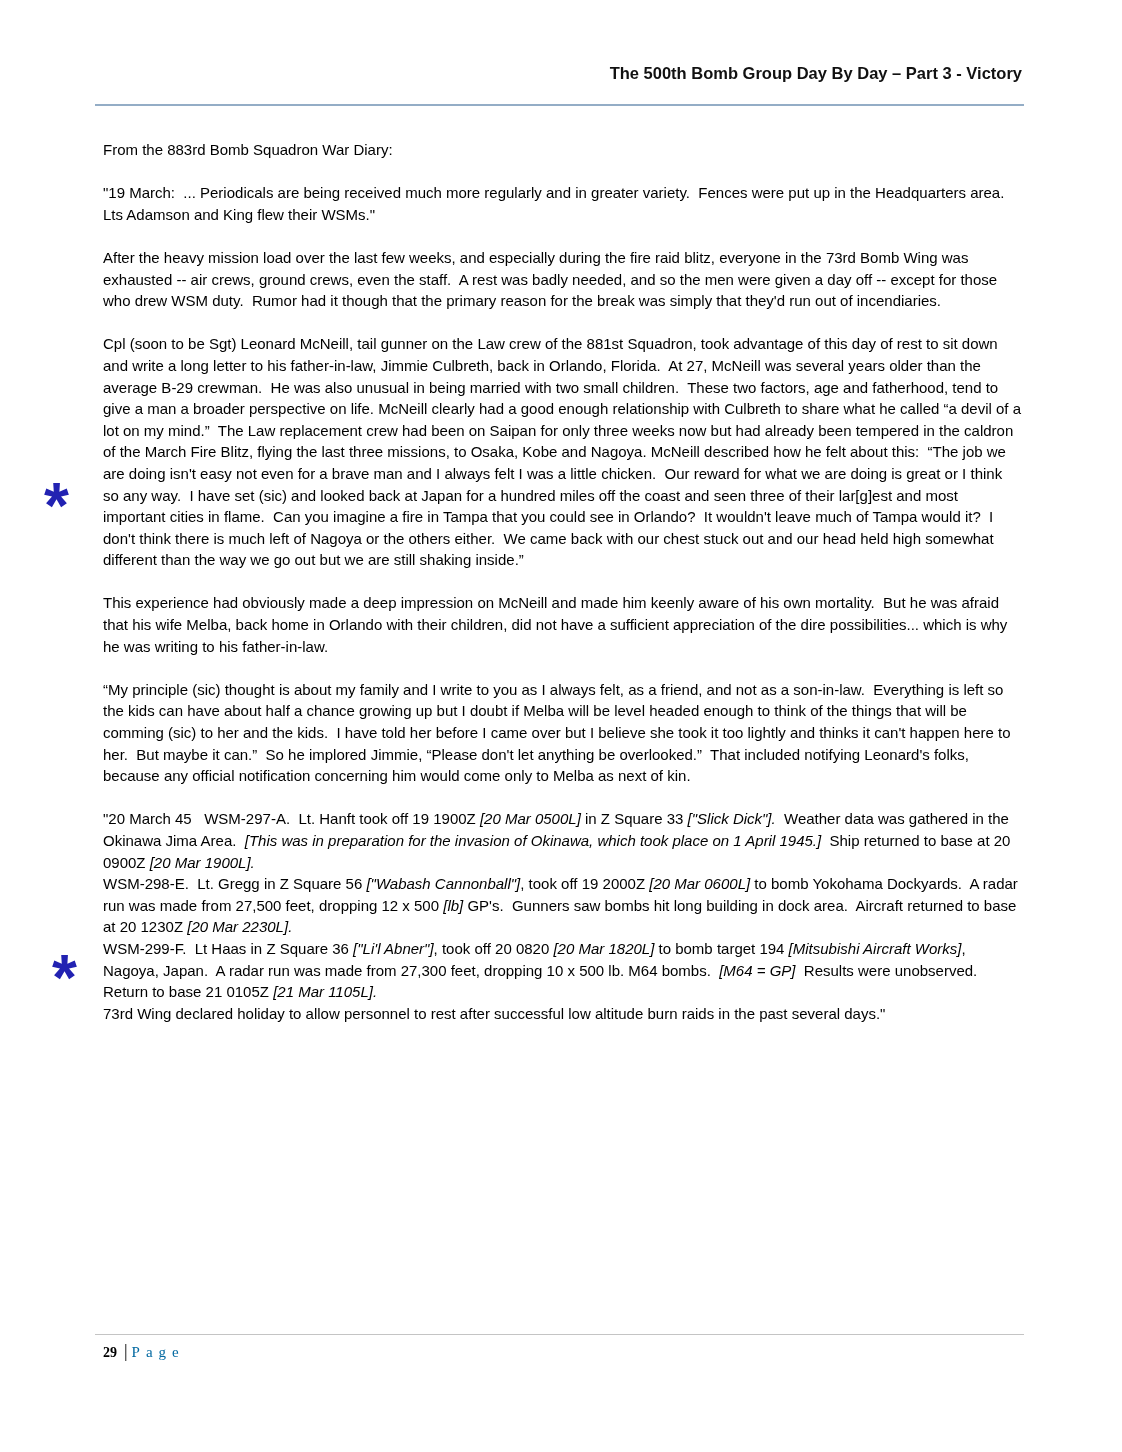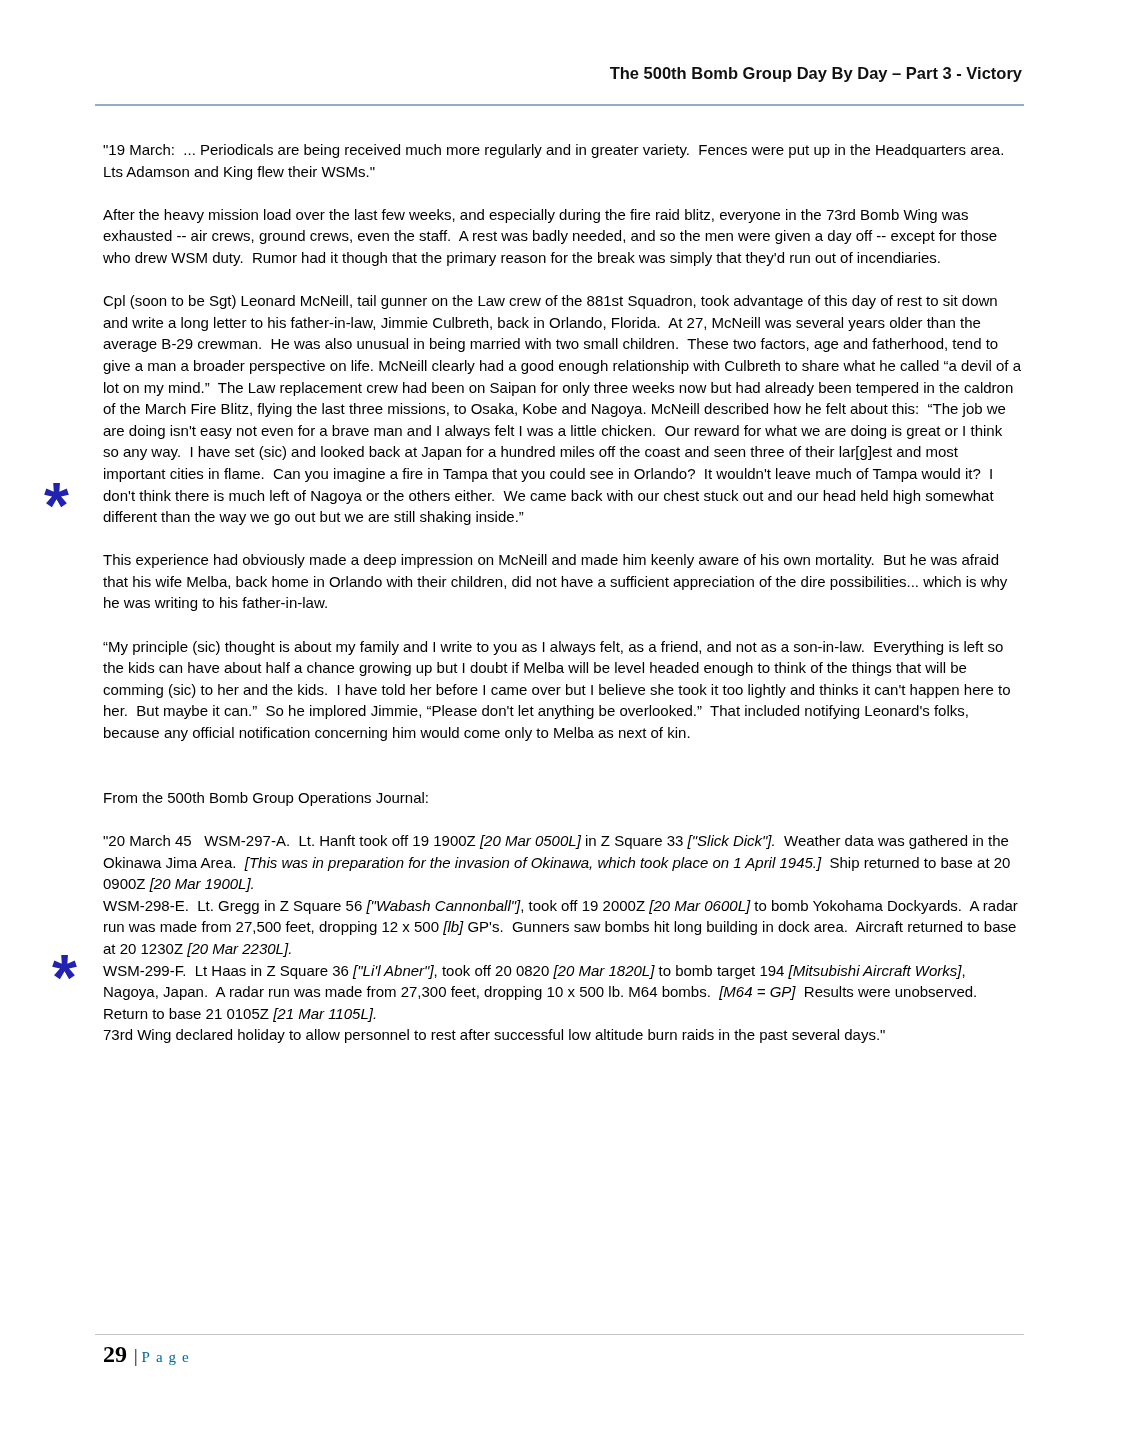--- a/index.html
+++ b/index.html
@@ -66,21 +66,21 @@
     border-top: 1px solid #C4C4C4;
   }
   .footer {
     position: absolute;
     top: 1341px;
     left: 103px;
     font-family: "Liberation Serif", serif;
   }
   .pgnum {
     font-weight: bold;
-    font-size: 24px;
+    font-size: 14px;
     color: #000000;
   }
   .pgsep {
     font-size: 18px;
     margin: 0 4px 0 7px;
     color: #000000;
   }
   .pglabel {
     font-size: 15px;
     letter-spacing: 6px;
@@ -96,26 +96,26 @@
     <span>The 500th Bomb Group Day By Day – Part 3 - Victory</span>
   </div>
 
   <div class="header-rule"></div>
 
   <div class="margin-asterisk asterisk-1">*</div>
 
   <div class="margin-asterisk asterisk-2">*</div>
 
   <div class="content" id="content">
+      <div class="para"><span>From the 883rd Bomb Squadron War Diary:</span></div>
       <div class="para"><span>"19 March:  ... Periodicals are being received much more regularly and in greater variety.  Fences were put up in the Headquarters area.  Lts Adamson and King flew their WSMs."</span></div>
       <div class="para"><span>After the heavy mission load over the last few weeks, and especially during the fire raid blitz, everyone in the 73rd Bomb Wing was exhausted -- air crews, ground crews, even the staff.  A rest was badly needed, and so the men were given a day off -- except for those who drew WSM duty.  Rumor had it though that the primary reason for the break was simply that they'd run out of incendiaries.</span></div>
       <div class="para"><span>Cpl (soon to be Sgt) Leonard McNeill, tail gunner on the Law crew of the 881st Squadron, took advantage of this day of rest to sit down and write a long letter to his father-in-law, Jimmie Culbreth, back in Orlando, Florida.  At 27, McNeill was several years older than the average B-29 crewman.  He was also unusual in being married with two small children.  These two factors, age and fatherhood, tend to give a man a broader perspective on life. McNeill clearly had a good enough relationship with Culbreth to share what he called “a devil of a lot on my mind.”  The Law replacement crew had been on Saipan for only three weeks now but had already been tempered in the caldron of the March Fire Blitz, flying the last three missions, to Osaka, Kobe and Nagoya. McNeill described how he felt about this:  “The job we are doing isn't easy not even for a brave man and I always felt I was a little chicken.  Our reward for what we are doing is great or I think so any way.  I have set (sic) and looked back at Japan for a hundred miles off the coast and seen three of their lar[g]est and most important cities in flame.  Can you imagine a fire in Tampa that you could see in Orlando?  It wouldn't leave much of Tampa would it?  I don't think there is much left of Nagoya or the others either.  We came back with our chest stuck out and our head held high somewhat different than the way we go out but we are still shaking inside.”</span></div>
       <div class="para"><span>This experience had obviously made a deep impression on McNeill and made him keenly aware of his own mortality.  But he was afraid that his wife Melba, back home in Orlando with their children, did not have a sufficient appreciation of the dire possibilities... which is why he was writing to his father-in-law.</span></div>
       <div class="para"><span>“My principle (sic) thought is about my family and I write to you as I always felt, as a friend, and not as a son-in-law.  Everything is left so the kids can have about half a chance growing up but I doubt if Melba will be level headed enough to think of the things that will be comming (sic) to her and the kids.  I have told her before I came over but I believe she took it too lightly and thinks it can't happen here to her.  But maybe it can.”  So he implored Jimmie, “Please don't let anything be overlooked.”  That included notifying Leonard's folks, because any official notification concerning him would come only to Melba as next of kin.</span></div>
-      <div class="para gap-before"><span>From the 500th Bomb Group Operations Journal:</span></div>
       <div class="para"><span>"20 March 45   WSM-297-A.  Lt. Hanft took off 19 1900Z </span><em>[20 Mar 0500L]</em><span> in Z Square 33 </span><em>["Slick Dick"].</em><span>  Weather data was gathered in the Okinawa Jima Area.  </span><em>[This was in preparation for the invasion of Okinawa, which took place on 1 April 1945.]</em><span>  Ship returned to base at 20 0900Z </span><em>[20 Mar 1900L].</em><br><span>WSM-298-E.  Lt. Gregg in Z Square 56 </span><em>["Wabash Cannonball"]</em><span>, took off 19 2000Z </span><em>[20 Mar 0600L]</em><span> to bomb Yokohama Dockyards.  A radar run was made from 27,500 feet, dropping 12 x 500 </span><em>[lb]</em><span> GP's.  Gunners saw bombs hit long building in dock area.  Aircraft returned to base at 20 1230Z </span><em>[20 Mar 2230L].</em><br><span>WSM-299-F.  Lt Haas in Z Square 36 </span><em>["Li'l Abner"]</em><span>, took off 20 0820 </span><em>[20 Mar 1820L]</em><span> to bomb target 194 </span><em>[Mitsubishi Aircraft Works]</em><span>, Nagoya, Japan.  A radar run was made from 27,300 feet, dropping 10 x 500 lb. M64 bombs.  </span><em>[M64 = GP]</em><span>  Results were unobserved.  Return to base 21 0105Z </span><em>[21 Mar 1105L].</em><br><span>73rd Wing declared holiday to allow personnel to rest after successful low altitude burn raids in the past several days."</span></div>
     </div>
 
   <div class="footer-rule"></div>
 
   <div class="footer">
     <span class="pgnum">29</span><span class="pgsep">|</span><span class="pglabel">Page</span>
   </div>
 
 </div>

